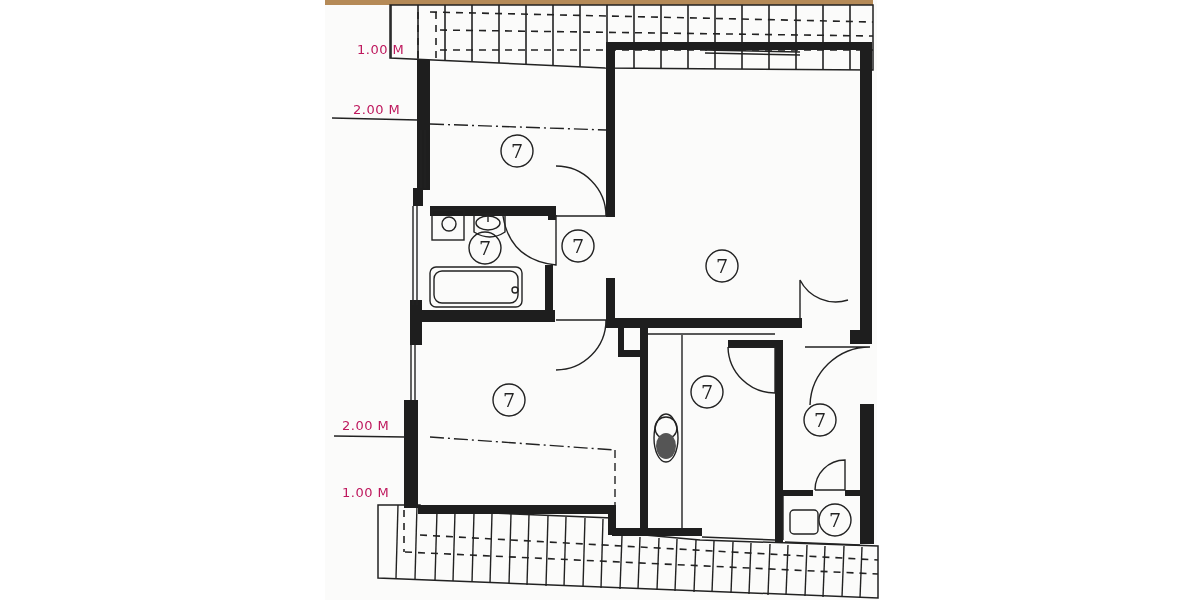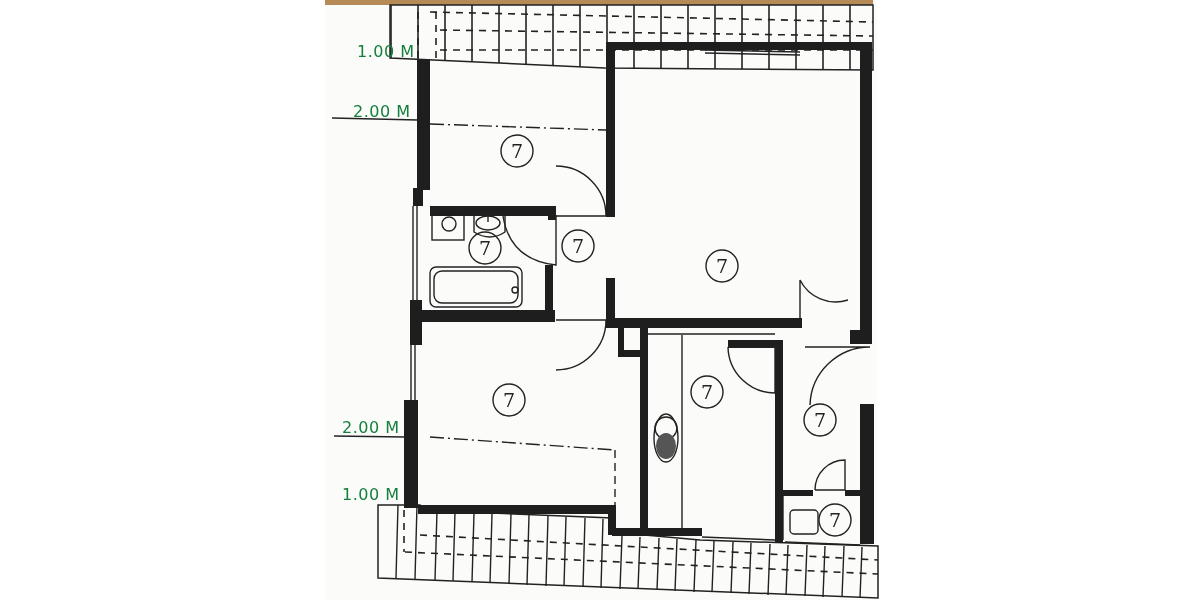--- a/index.html
+++ b/index.html
@@ -1,20 +1,20 @@
 <!DOCTYPE html>
 <html><head>
   <meta charset="utf-8">
   <style>
     html, body { margin: 0; padding: 0; background: #ffffff; }
     body { width: 1200px; height: 600px; position: relative; overflow: hidden; font-family: "DejaVu Sans", sans-serif; }
     .scan { position: absolute; left: 325px; top: 0; width: 552px; height: 600px; background: #fbfbfa; }
     .woodstrip { position: absolute; left: 325px; top: 0; width: 548px; height: 5px; background: #b58a57; }
     svg { position: absolute; left: 0; top: 0; }
-    .lbl { position: absolute; font-size: 16px; color: #15803d; letter-spacing: 0.5px; }
+    .lbl { position: absolute; font-size: 13px; color: #be185d; letter-spacing: 0.5px; }
   </style>
 </head>
 <body>
 
 <div class="scan"></div>
 <div class="woodstrip"></div>
 
 <svg width="1200" height="600" viewBox="0 0 1200 600">
   <defs>
     <pattern id="roofTop" x="390" y="0" width="27" height="70" patternUnits="userSpaceOnUse">

